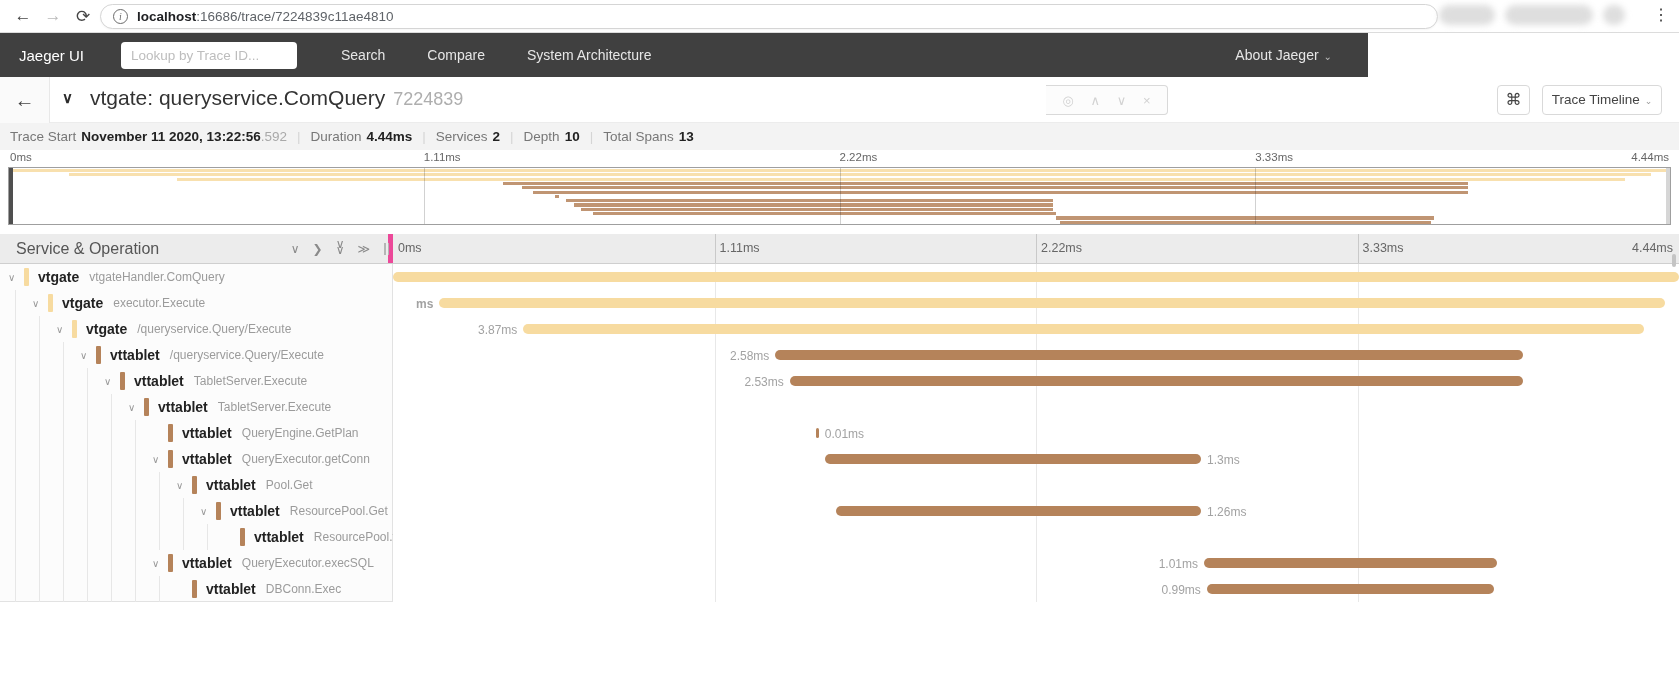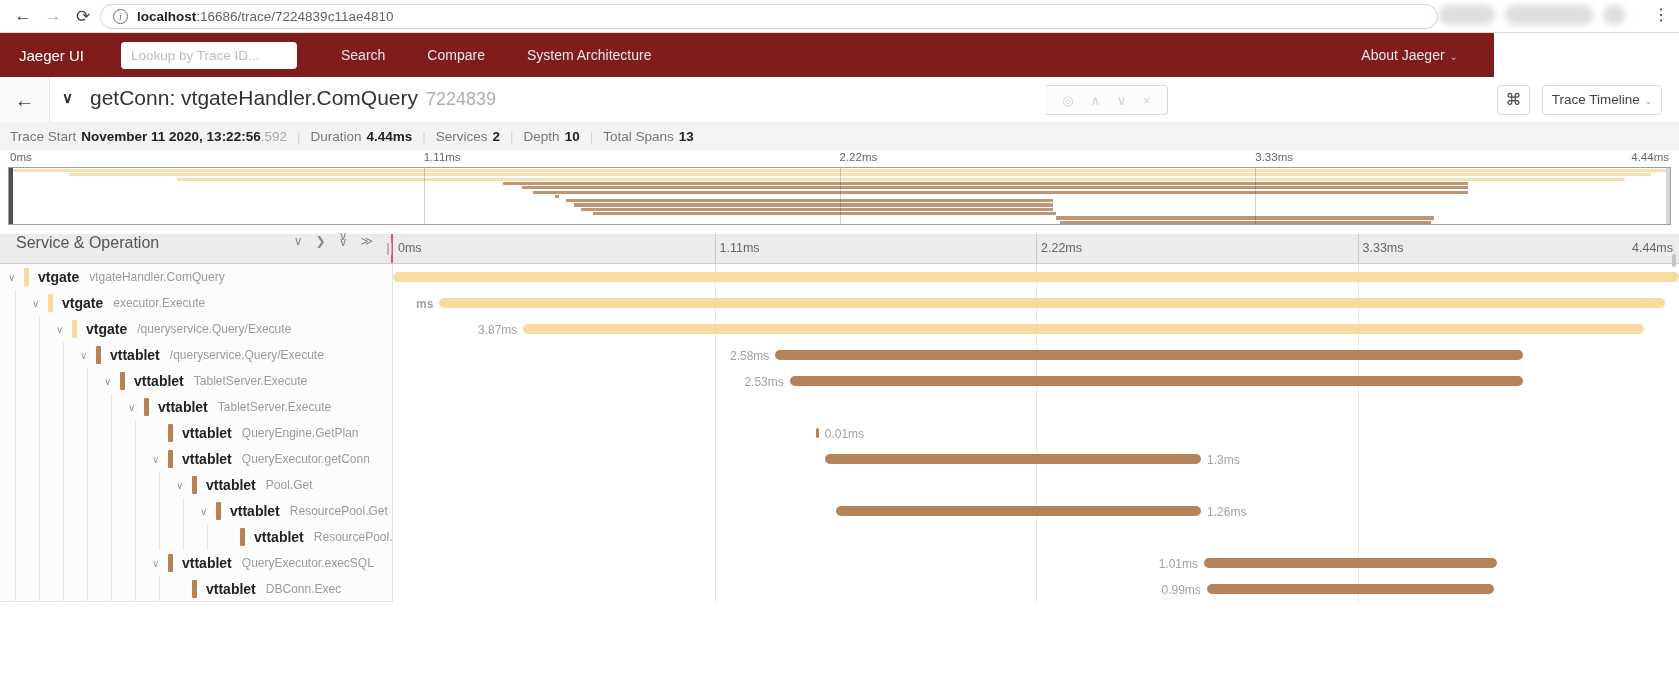--- a/index.html
+++ b/index.html
@@ -13,21 +13,21 @@
   .chrome-icon.back { margin-left:8px; }
   .url-pill { position:absolute; left:100px; top:4px; width:1338px; height:25px; border:1px solid #d5d5d5; border-radius:13px; background:#fff; display:flex; align-items:center; box-shadow:0 1px 2px rgba(0,0,0,0.04); }
   .info-icon { width:15px; height:15px; border:1px solid #6b6b6b; border-radius:50%; color:#6b6b6b; font-size:10px; line-height:13px; text-align:center; margin:0 9px 0 12px; font-family:"Liberation Serif", serif; font-style:italic; }
   .url-text { font-size:13.5px; color:#5f6368; }
   .url-text b { color:#202124; font-weight:700; }
   .blur-blobs { position:absolute; right:54px; top:5px; display:flex; gap:10px; }
   .blob { height:20px; border-radius:10px; background:#dedede; filter:blur(3px); }
   .kebab-icon { position:absolute; right:10px; top:5px; font-size:16px; color:#3c3c3c; letter-spacing:0; cursor:pointer; }
 
   
-  .navbar { position:absolute; top:33px; left:0; width:1494px; height:44px; background:#7f1d1d; display:flex; align-items:center; }
+  .navbar { position:absolute; top:33px; left:0; width:1368px; height:44px; background:#404040; display:flex; align-items:center; }
   .brand { color:#fff; font-size:15px; margin-left:19px; width:88px; }
   .trace-lookup { margin-left:14px; width:176px; height:27px; border-radius:4px; border:none; background:#fff; font-size:13.5px; padding:4px 10px; color:#333; }
   .trace-lookup::placeholder { color:#bdbdbd; }
   .nav-item { color:#e6e6e6; font-size:14px; margin-left:42px; cursor:pointer; }
   .about { position:absolute; right:36px; color:#e6e6e6; font-size:14px; cursor:pointer; }
   .about .caret { font-size:10px; color:#bdbdbd; margin-left:5px; }
 
   
   .trace-header { position:absolute; top:77px; left:0; width:1679px; height:46px; background:#fff; border-bottom:1px solid #ececec; }
   .back-btn { position:absolute; left:0; top:0; width:50px; height:46px; background:#fafafa; border-right:1px solid #e8e8e8; font-size:20px; color:#444; text-align:center; line-height:46px; cursor:pointer; }
@@ -56,21 +56,21 @@
   .mini-axis { position:absolute; top:150px; left:8px; width:1663px; height:17px; font-size:11.5px; color:#666; }
   .mini-axis span { position:absolute; top:1px; }
   .minimap { position:absolute; top:167px; left:8px; width:1663px; height:58px; border:1px solid #9f9f9f; background:#fff; }
   .minimap .gridline { position:absolute; top:0; bottom:0; width:1px; background:rgba(0,0,0,0.18); z-index:3; }
   .mm-bar { position:absolute; height:3.2px; z-index:2; }
   .mm-handle-left { position:absolute; left:0; top:0; bottom:0; width:4px; background:#4f4f4f; z-index:4; cursor:ew-resize; }
   .mm-handle-right { position:absolute; right:0; top:0; bottom:0; width:4px; background:#d6d6d6; z-index:4; cursor:ew-resize; }
 
   
   .grid-header { position:absolute; top:234px; left:0; width:1679px; height:30px; display:flex; background:#ececec; border-bottom:1px solid #cfcfcf; }
-  .gh-left { width:393px; height:100%; position:relative; border-right:2px solid #ec4899; display:flex; align-items:flex-start; }
+  .gh-left { width:393px; height:100%; position:relative; border-right:5px solid #ec4899; display:flex; align-items:center; }
   .gh-title { font-size:16px; color:#555; margin-left:16px; }
   .gh-icons { position:absolute; right:18px; display:flex; gap:13px; color:#8a8a8a; font-size:12px; }
   .gh-icons span { cursor:pointer; }
   .dbl { display:inline-flex; flex-direction:column; line-height:5px; }
   .grip { position:absolute; right:-5px; top:9px; width:9px; display:flex; gap:2px; z-index:5; cursor:col-resize; }
   .grip i { width:1.5px; height:12px; background:#b5b5b5; }
   .gh-right { flex:1; position:relative; font-size:12.5px; color:#666; }
   .gh-right .tick { position:absolute; top:7px; padding-left:5px; }
   .gh-right .tick.last { right:6px; padding:0; }
   .gh-right .hline { position:absolute; top:0; bottom:0; width:1px; background:#c9c9c9; }
@@ -118,21 +118,21 @@
   <input class="trace-lookup" placeholder="Lookup by Trace ID..." style="">
   <span class="nav-item" style="margin-left:44px">Search</span>
   <span class="nav-item">Compare</span>
   <span class="nav-item">System Architecture</span>
   <span class="about"><span>About Jaeger</span><span class="caret">⌄</span></span>
 </div>
 
 <div class="trace-header">
   <div class="back-btn">←</div>
   <span class="title-caret">∨</span>
-  <div class="trace-title"><span>getConn: vtgateHandler.ComQuery</span><span class="trace-id">7224839</span></div>
+  <div class="trace-title"><span>vtgate: queryservice.ComQuery</span><span class="trace-id">7224839</span></div>
   <div class="find-wrap">
     <div class="find-tools">
       <span>◎</span>
       <span>∧</span>
       <span>∨</span>
       <span>×</span>
     </div>
   </div>
   <div class="cmd-btn">⌘</div>
   <div class="view-btn"><span>Trace Timeline</span><span class="caret">⌄</span></div>

